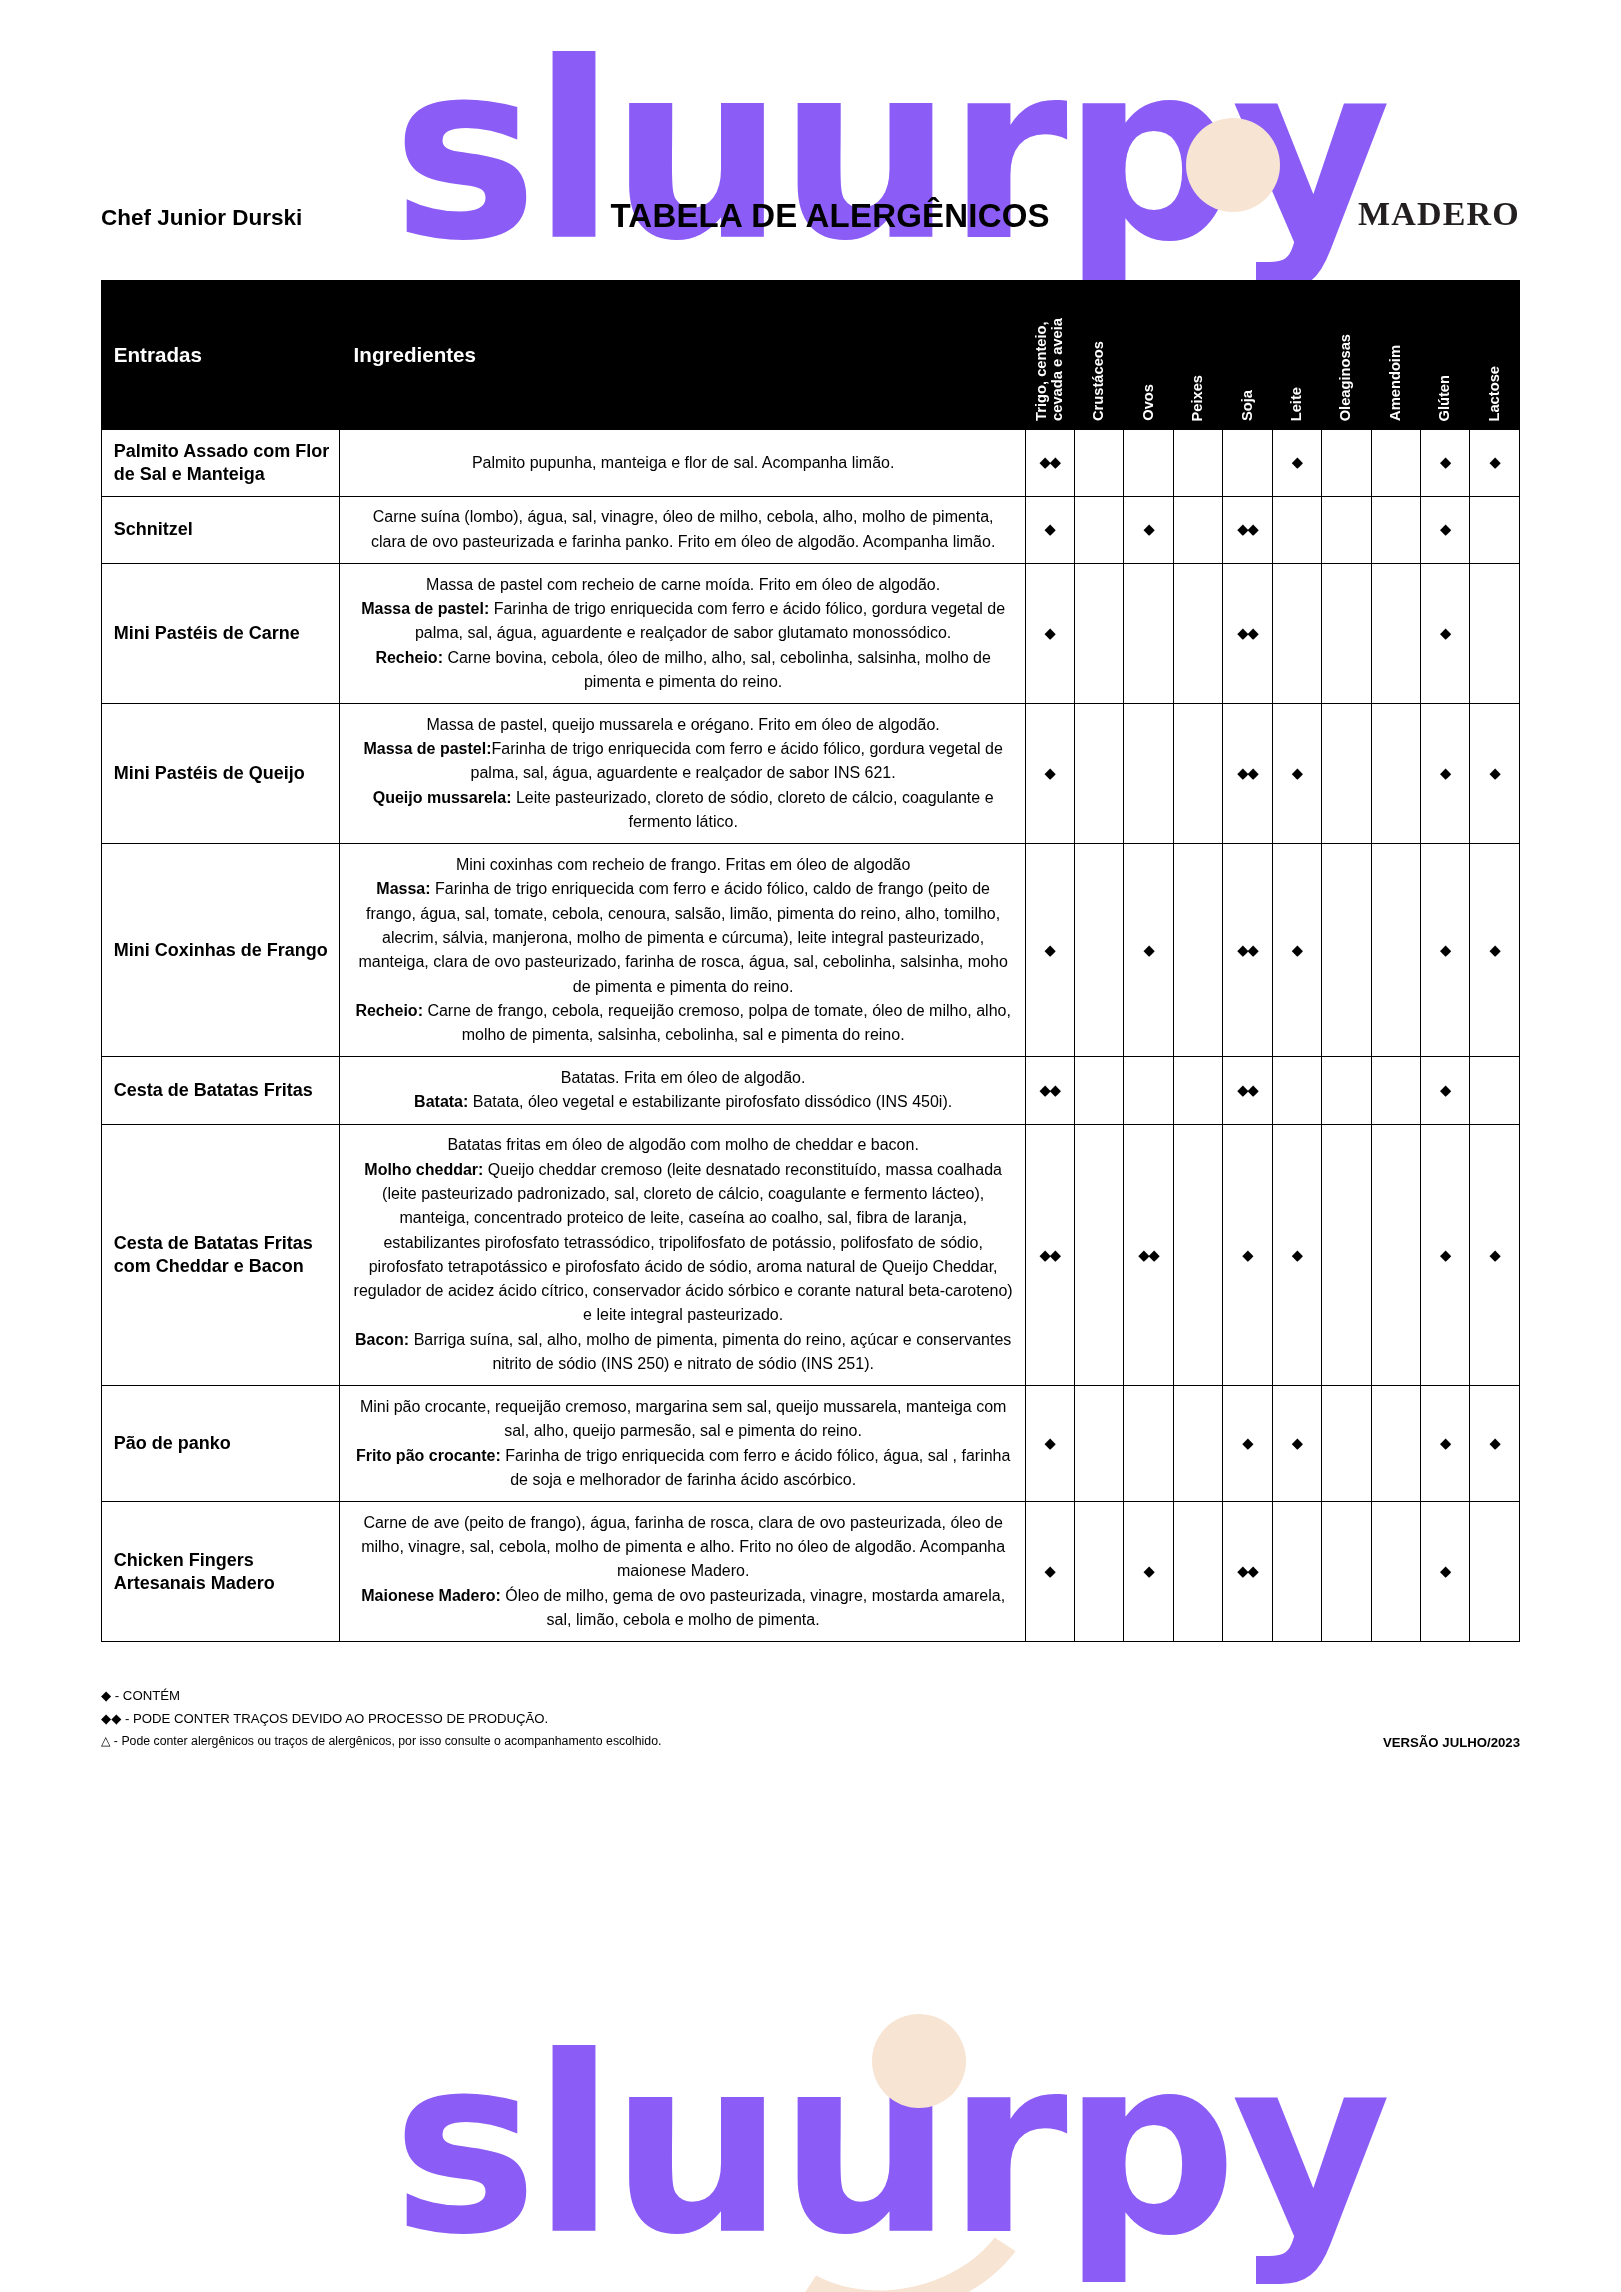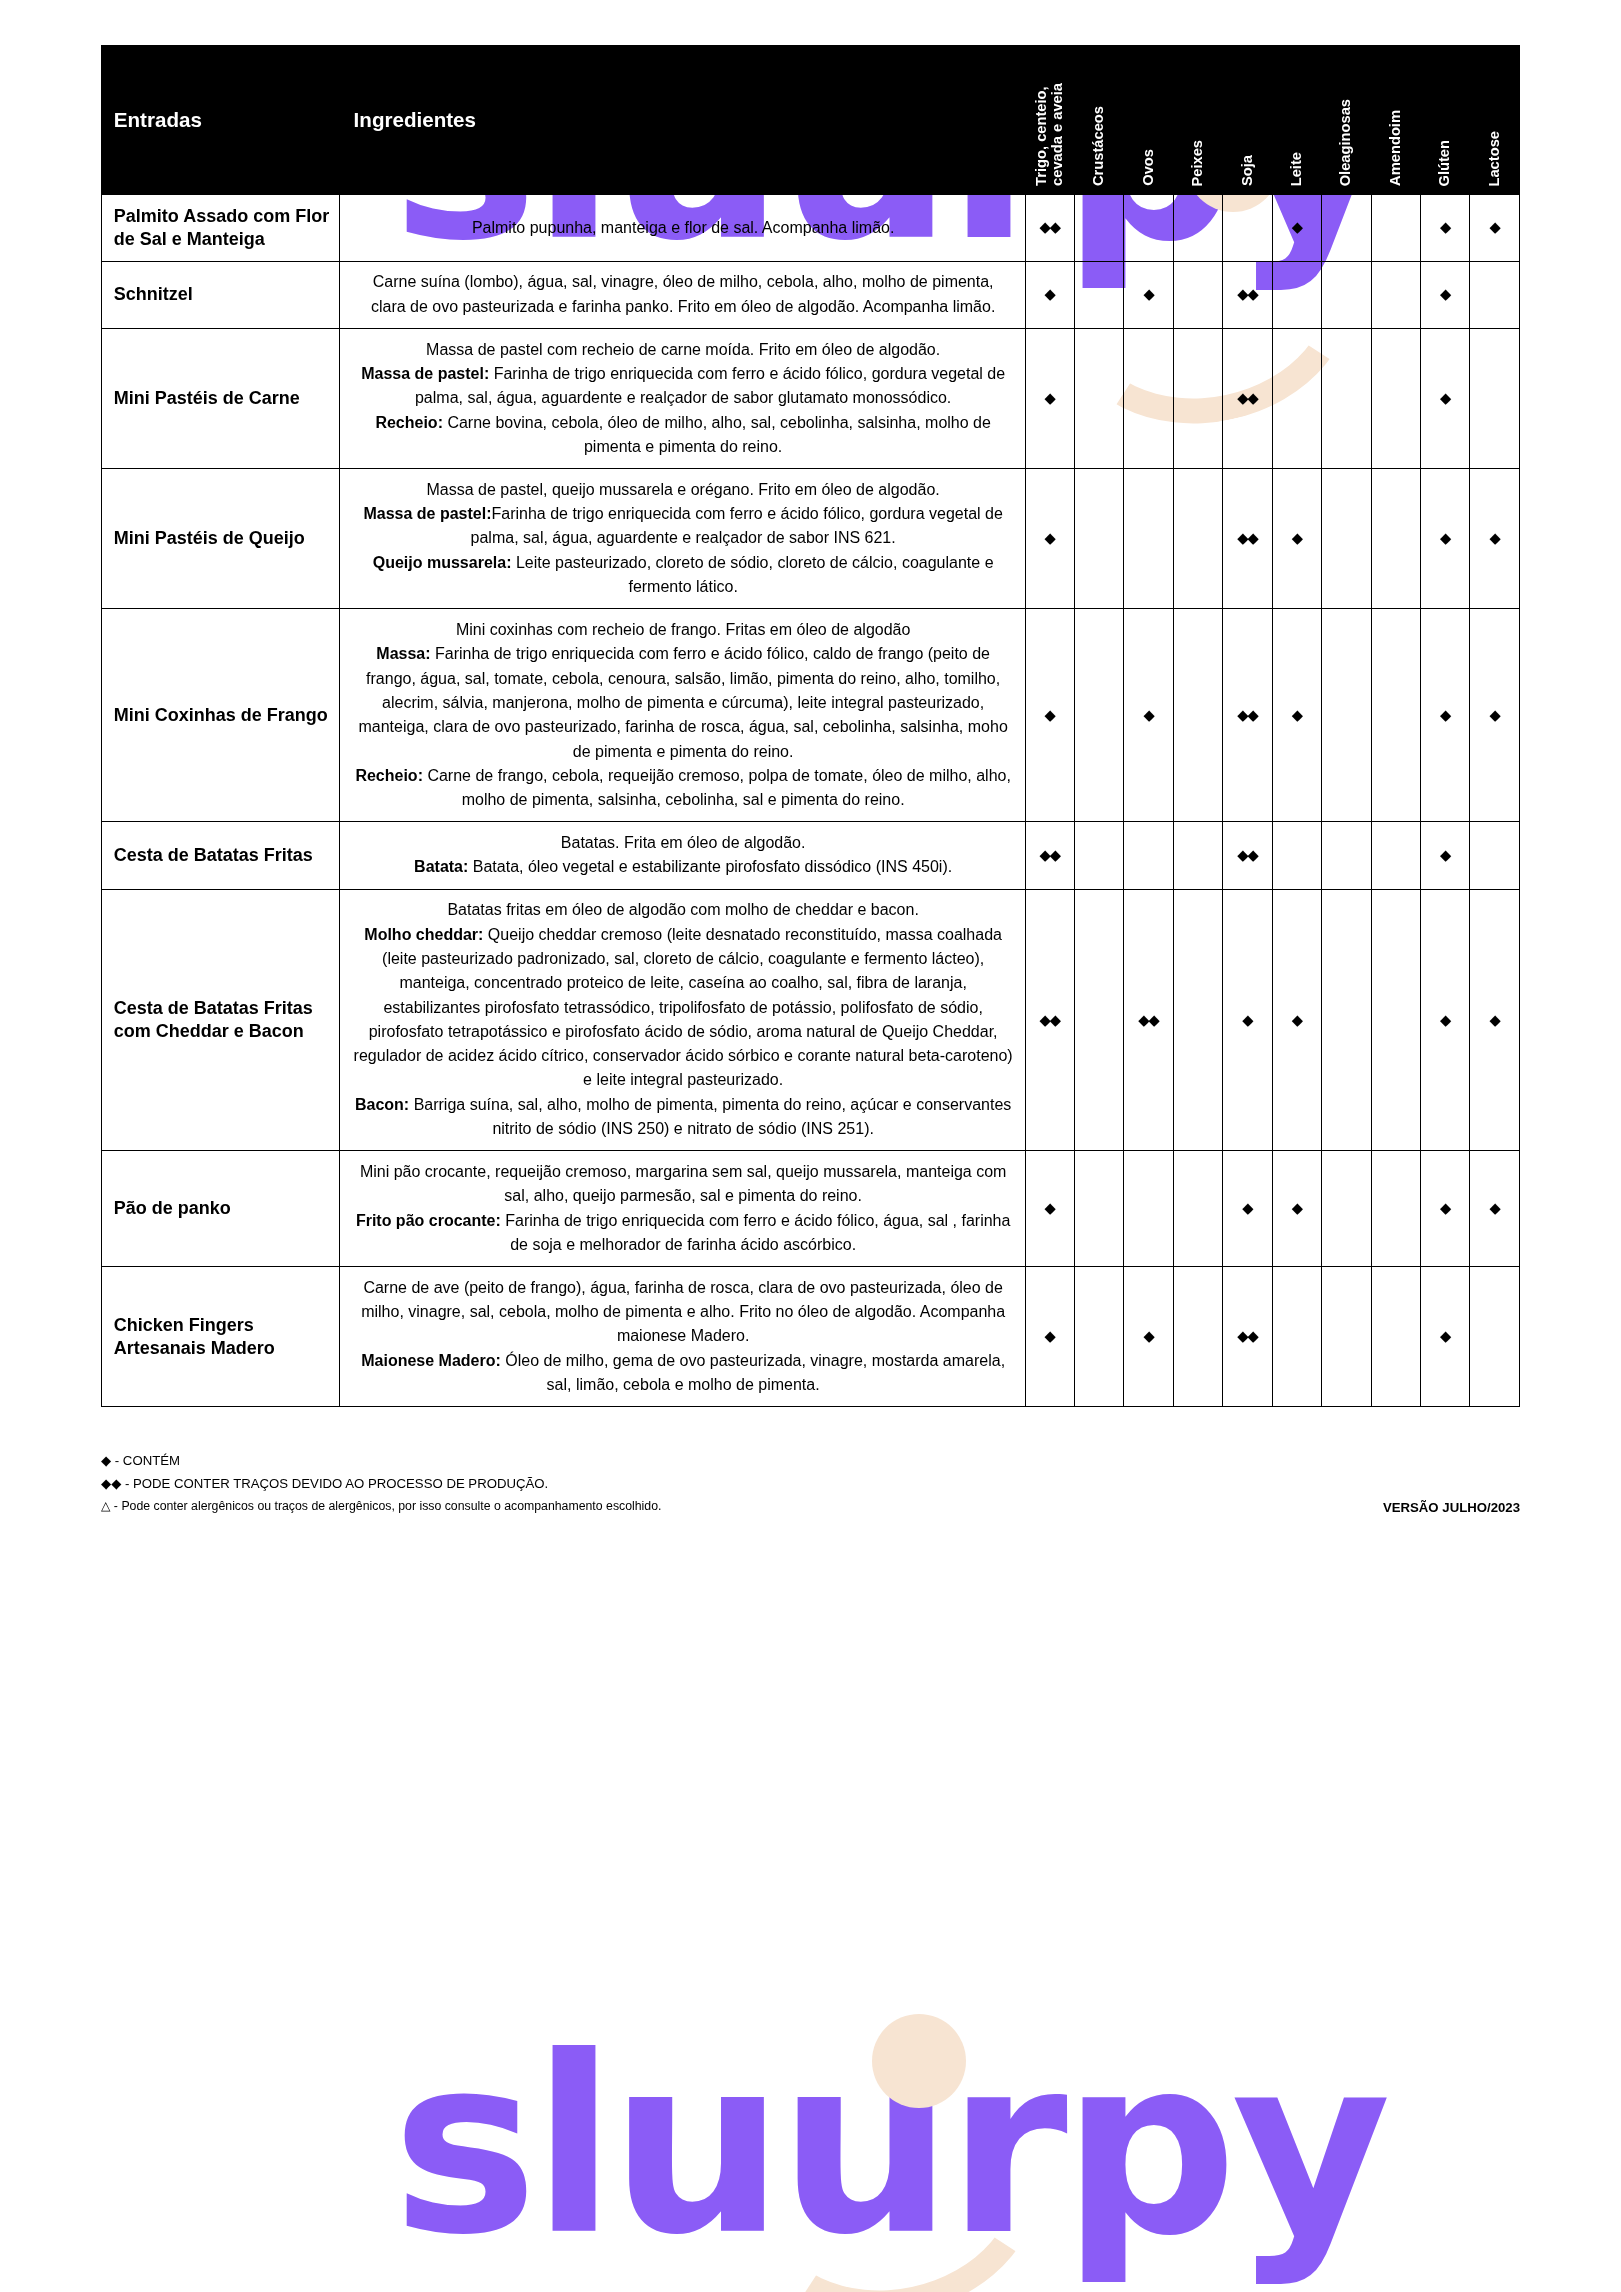--- a/index.html
+++ b/index.html
@@ -209,20 +209,25 @@
   <div class="wm-text wm-top">sluurpy</div>
   <div class="wm-dot1"></div>
   <div class="wm-swoosh wm-s1"></div>
   <div class="wm-text wm-bottom">sluurpy</div>
   <div class="wm-dot2"></div>
   <div class="wm-swoosh wm-s2"></div>
 </div>
 
 <div id="page">
 
+  <div id="doc-header">
+    <div id="chef-name">Chef Junior Durski</div>
+    <div id="doc-title">TABELA DE ALERGÊNICOS</div>
+    <div id="brand-logo">MADERO</div>
+  </div>
 
   <table id="allergen-table">
     <colgroup>
       <col class="c-dish">
         <col class="c-ing">
       <col class="c-al">
         <col class="c-al">
         <col class="c-al">
         <col class="c-al">
         <col class="c-al">

